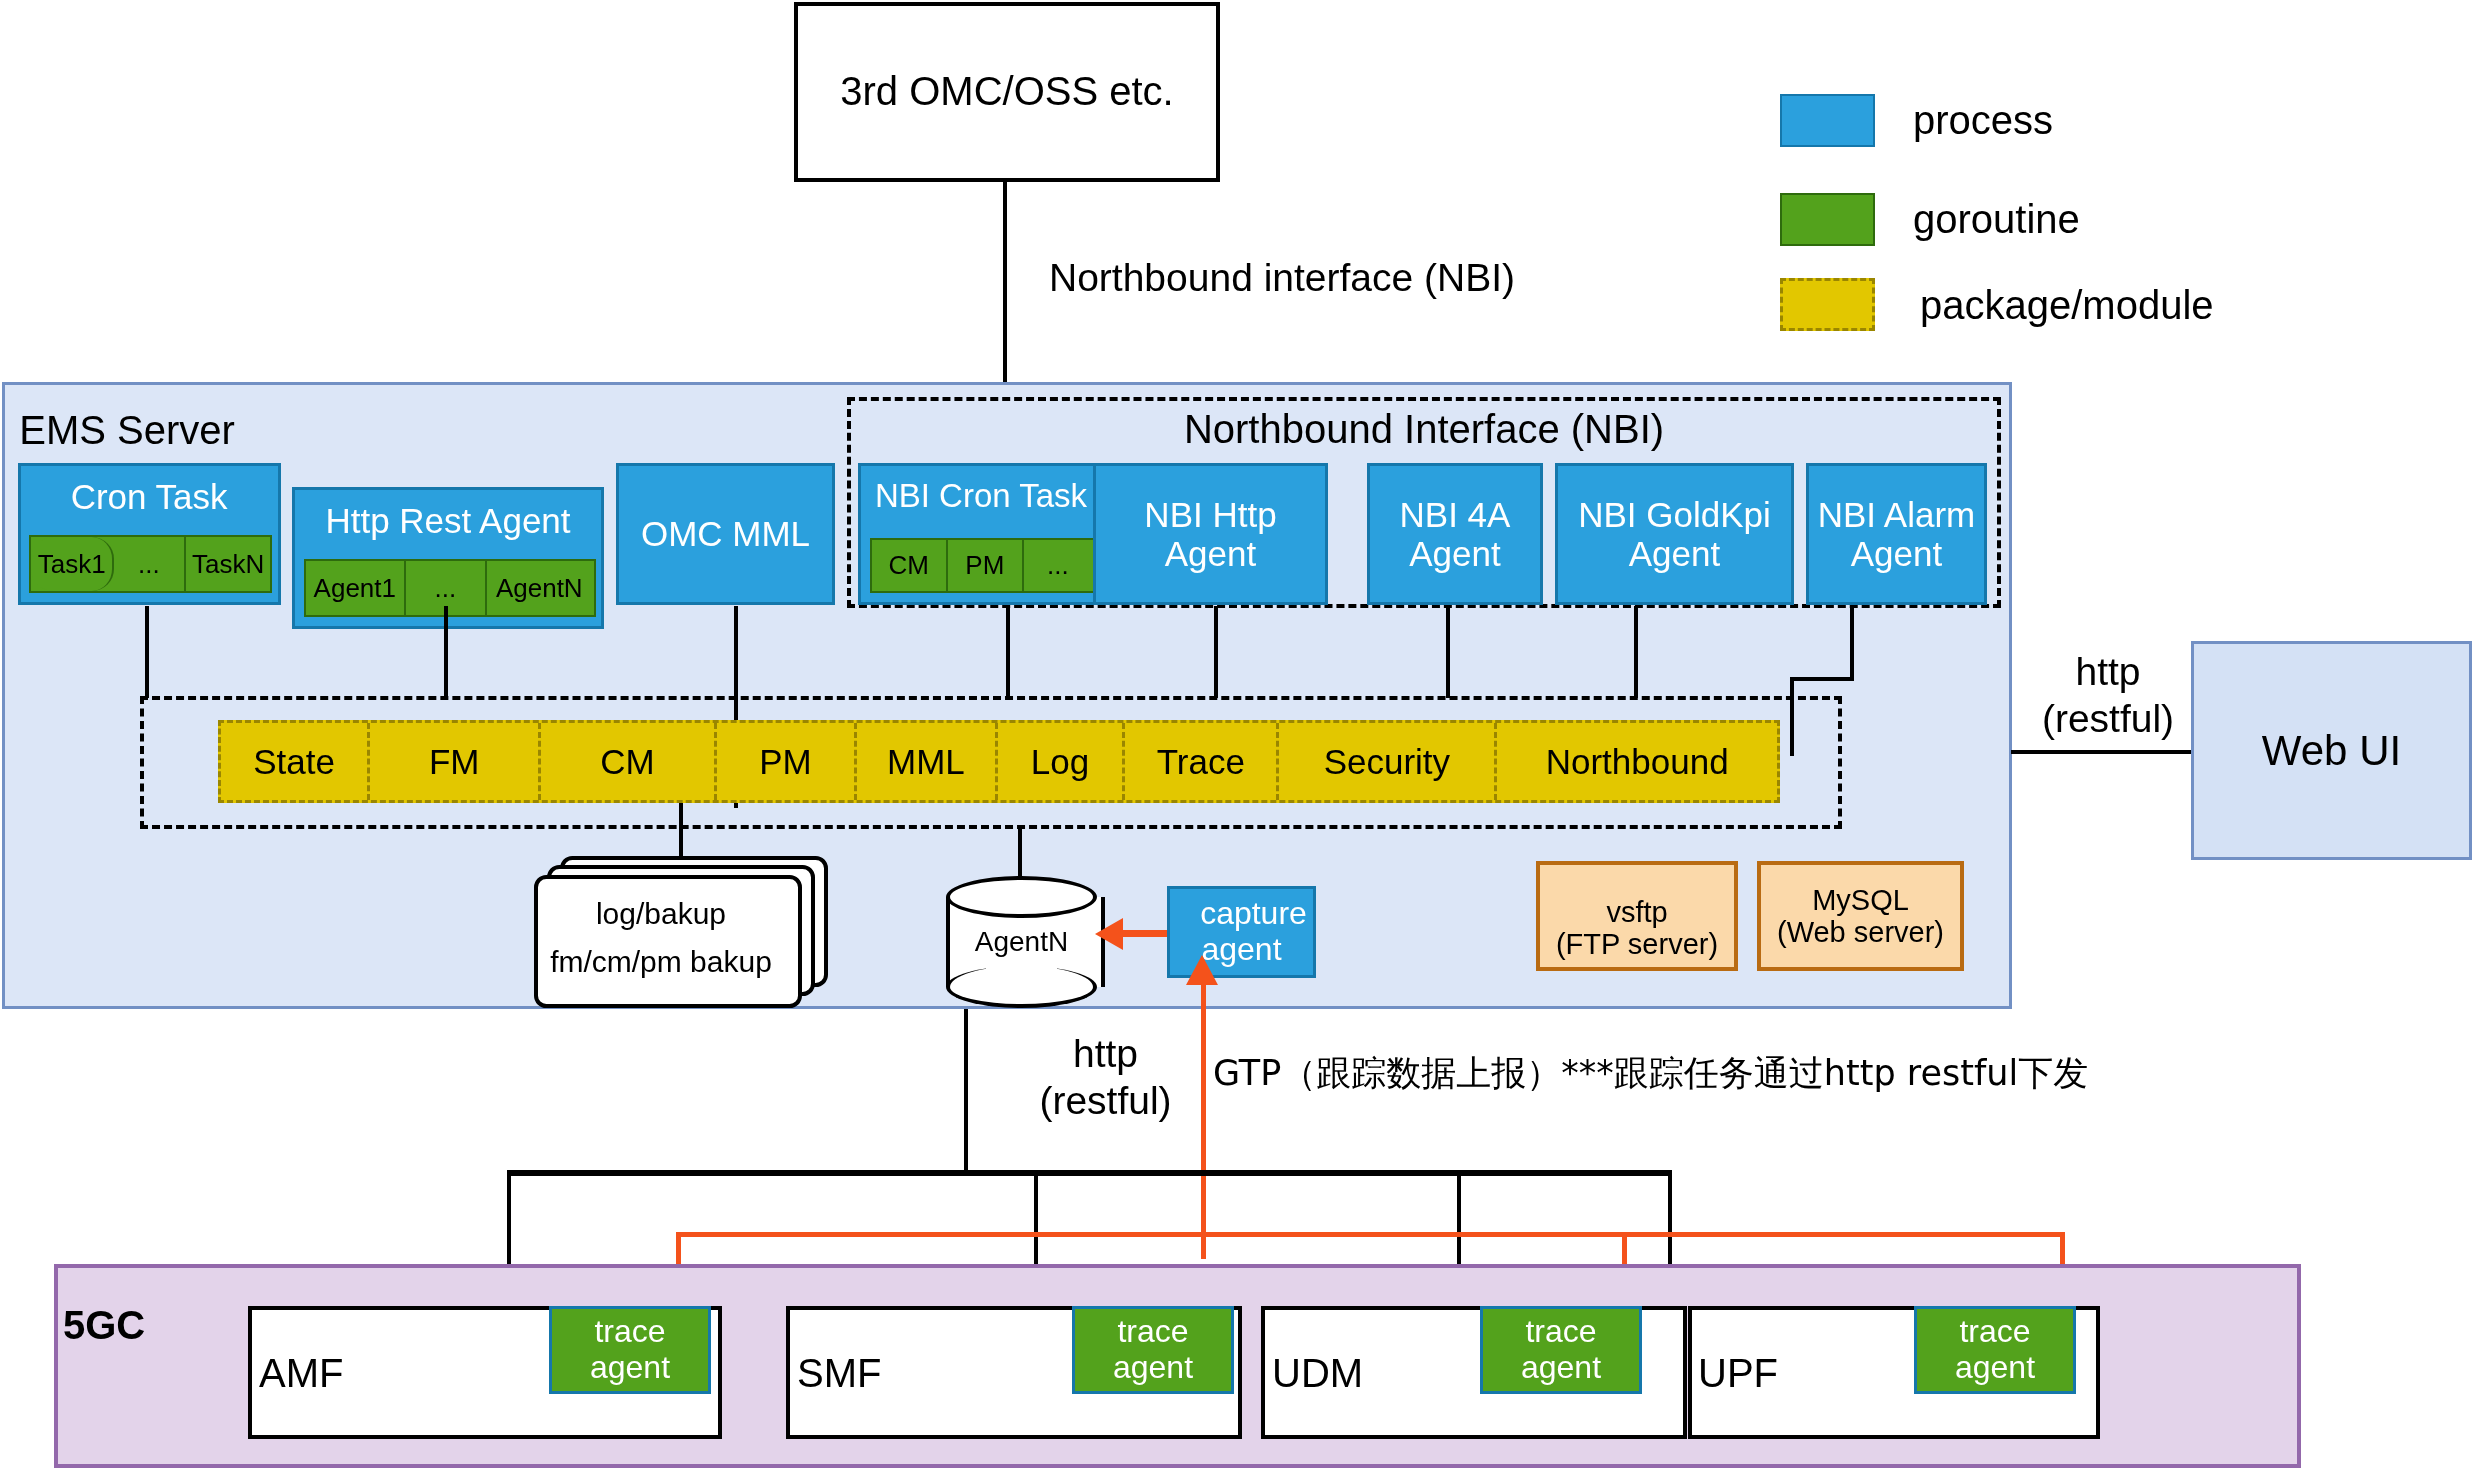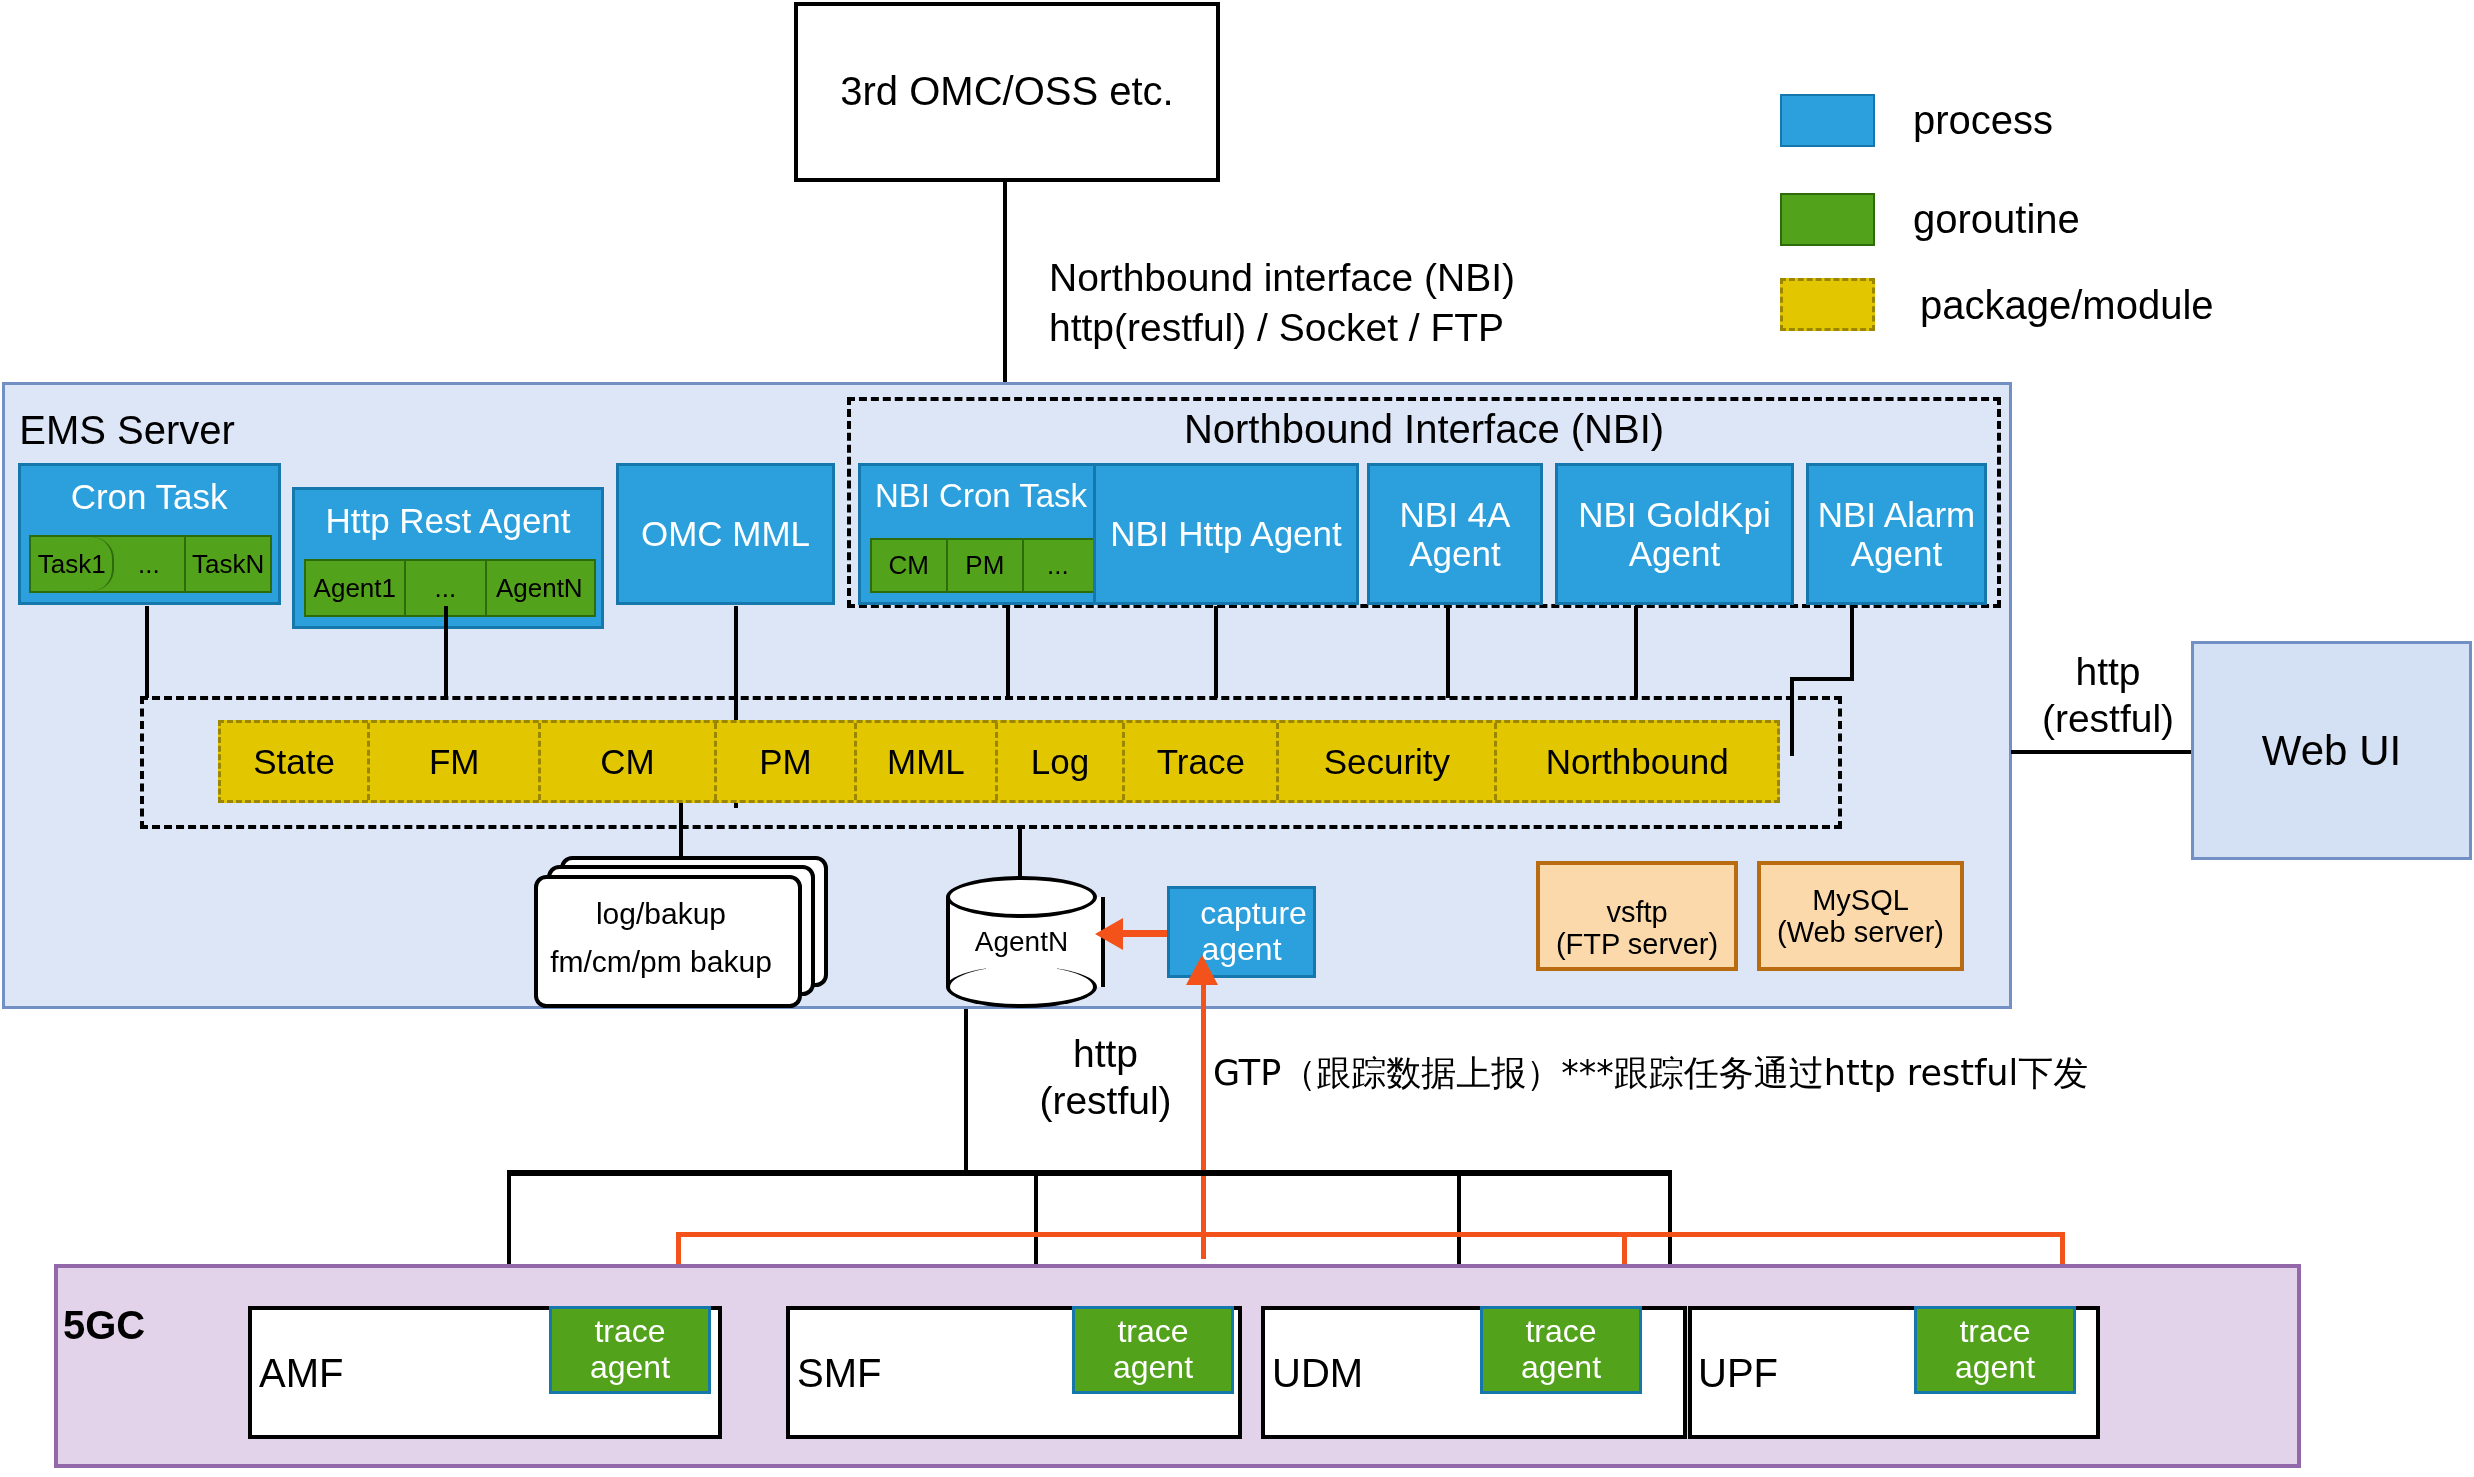--- a/index.html
+++ b/index.html
@@ -56,21 +56,20 @@
 <body>
 
 <div class="abs box-plain ctr" style="left:794px;top:1.8px;width:426px;height:180px;font-size:40px;">
   <span>3rd OMC/OSS etc.</span>
 </div>
 
 <div class="abs line-b" style="left:1003px;top:182px;width:4.4px;height:200px;"></div>
 
 <div class="abs" style="left:1049px;top:253px;width:562px;font-size:39px;line-height:1.28;">
   <div>Northbound interface (NBI)</div>
-  <div>http(restful) / Socket / FTP</div>
 </div>
 
 <div class="abs lg-proc" style="left:1780px;top:94px;width:95px;height:53px;"></div>
 <div class="abs" style="left:1913px;top:98px;font-size:40px;">process</div>
 
 <div class="abs lg-gor" style="left:1780px;top:193px;width:95px;height:53px;"></div>
 <div class="abs" style="left:1913px;top:197px;font-size:40px;">goroutine</div>
 
 <div class="abs lg-pkg" style="left:1780px;top:278px;width:95px;height:53px;"></div>
 <div class="abs" style="left:1920px;top:283px;font-size:40px;">package/module</div>
@@ -106,21 +105,21 @@
 
 <div class="abs process" style="left:858px;top:463px;width:246px;height:142px;padding-top:10.5px;">
   <div class="ptitle" style="font-size:33px;">NBI Cron Task</div>
   <div class="gorow" style="position:absolute;left:8.8px;bottom:8.8px;width:221px;height:51px;">
     <div class="gocell" style="width:74px;font-size:26px;">CM</div>
     <div class="gocell" style="width:74px;font-size:26px;">PM</div>
     <div class="gocell" style="width:68px;font-size:26px;">...</div>
   </div>
 </div>
 
-<div class="abs process ctr" style="left:1093px;top:463px;width:266px;height:142px;">
+<div class="abs process ctr" style="left:1093px;top:463px;width:235px;height:142px;">
   <div class="ptitle" style="font-size:35px;padding:0 19.3px;">NBI Http Agent</div>
 </div>
 
 <div class="abs process ctr" style="left:1367px;top:463px;width:176px;height:142px;">
   <div class="ptitle" style="font-size:35px;padding:0 12.3px;">NBI 4A Agent</div>
 </div>
 
 <div class="abs process ctr" style="left:1555px;top:463px;width:239px;height:142px;">
   <div class="ptitle" style="font-size:35px;padding:0 7px;">NBI GoldKpi Agent</div>
 </div>

